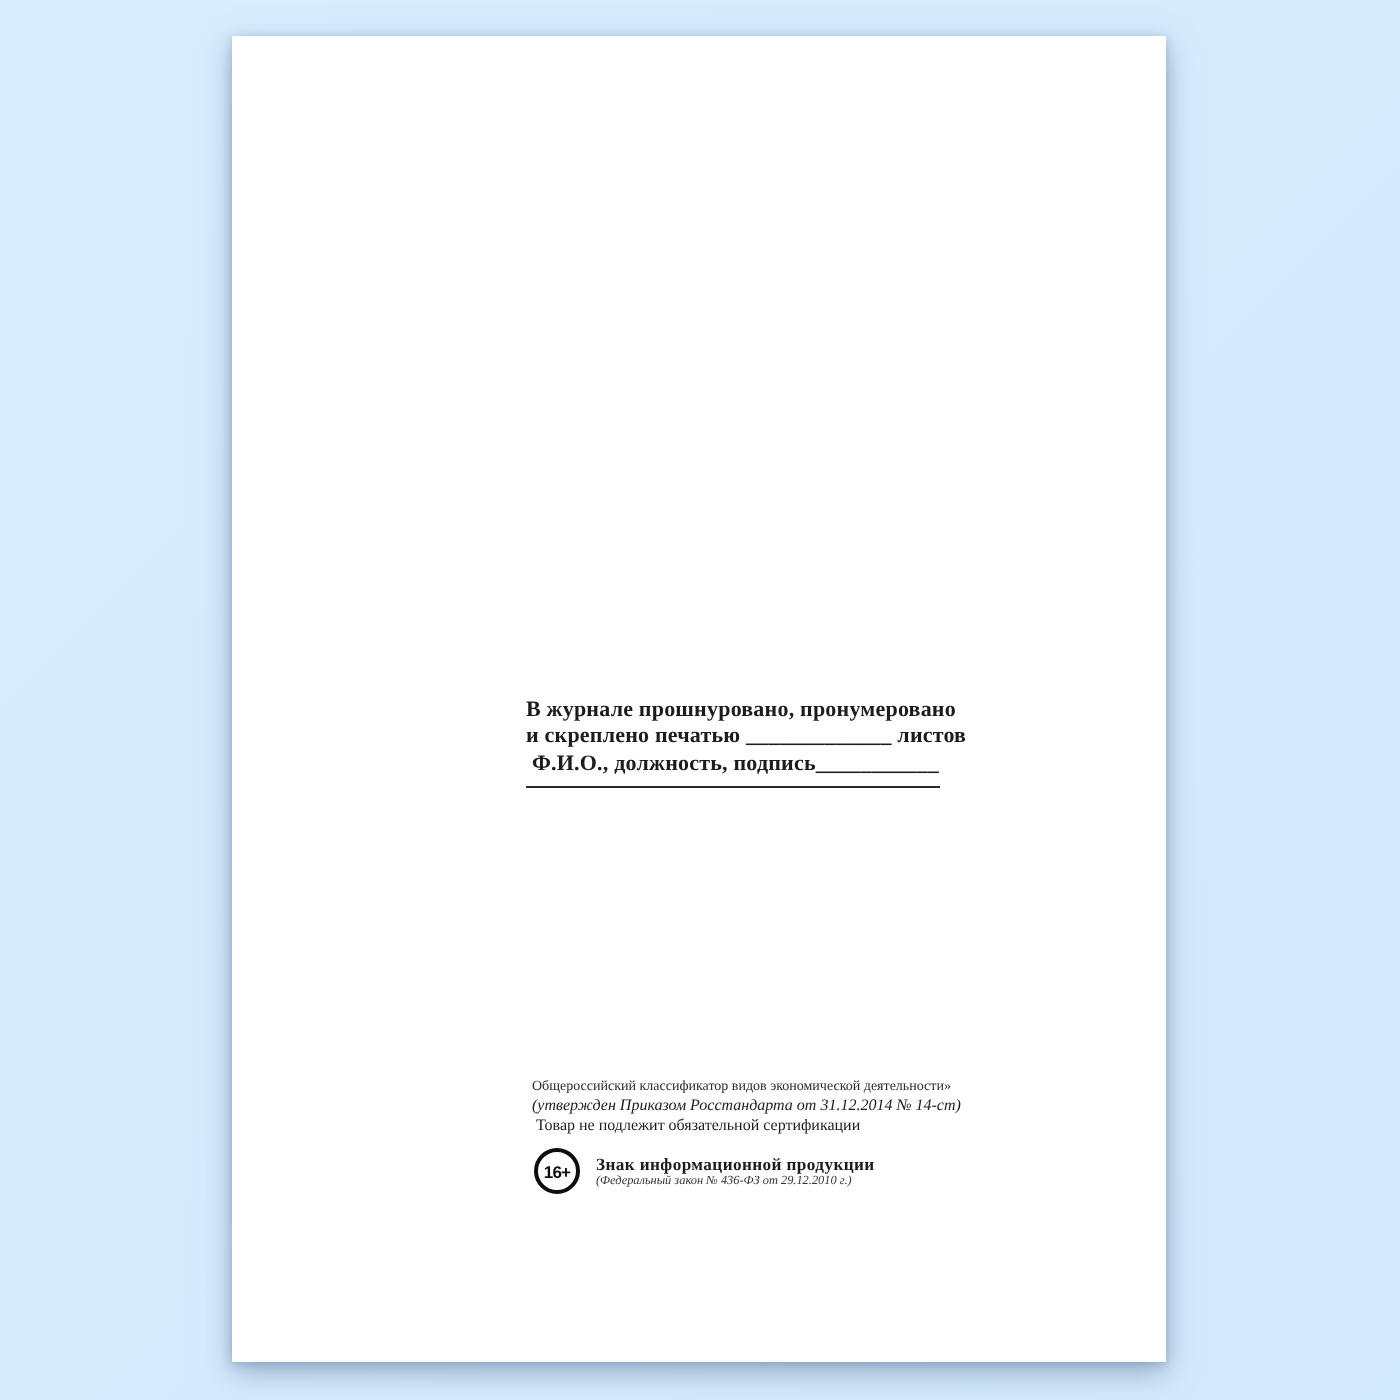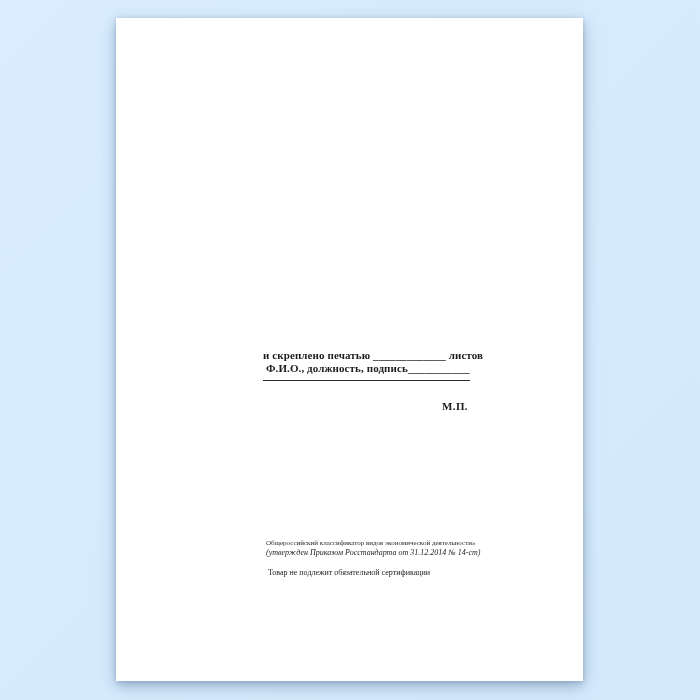--- a/index.html
+++ b/index.html
@@ -66,21 +66,21 @@
   .notes .small {
     font-size: 7px;
     line-height: 9px;
     color: #2b2b2b;
   }
   .notes .italic {
     font-style: italic;
     line-height: 10px;
   }
   .note-sanitary { margin-top: 8px; }
-  .note-cert { margin-top: 10px; margin-left: 2px; }
+  .note-cert { margin-left: 2px; }
   .note-eco { margin-top: 8px; margin-left: 1px; }
   .info-row {
     margin-top: 6px;
     margin-left: 1px;
     display: flex;
     align-items: center;
     gap: 8px;
   }
   .age-circle {
     flex: 0 0 auto;
@@ -111,28 +111,35 @@
     color: #333333;
   }
 </style>
 </head>
 <body>
 
 <div class="stage">
   <div class="paper">
 
     <div class="stitch">
+      <div>В журнале прошнуровано, пронумеровано</div>
       <div>и скреплено печатью _____________ листов</div>
       <div class="indent">Ф.И.О., должность, подпись___________</div>
       <div class="stitch-rule"></div>
-      <div class="stamp">М.П.</div>
     </div>
 
     <div class="notes">
       <div class="small">Общероссийский классификатор видов экономической деятельности»</div>
       <div class="italic">(утвержден Приказом Росстандарта от 31.12.2014 № 14-ст)</div>
 
       <div class="note-cert">Товар не подлежит обязательной сертификации</div>
 
+      <div class="info-row">
+        <div class="age-circle">16+</div>
+        <div class="info-col">
+          <div class="info-title">Знак информационной продукции</div>
+          <div class="info-law">(Федеральный закон № 436-ФЗ от 29.12.2010 г.)</div>
+        </div>
+      </div>
     </div>
 
   </div>
 </div>
 
 </body></html>

